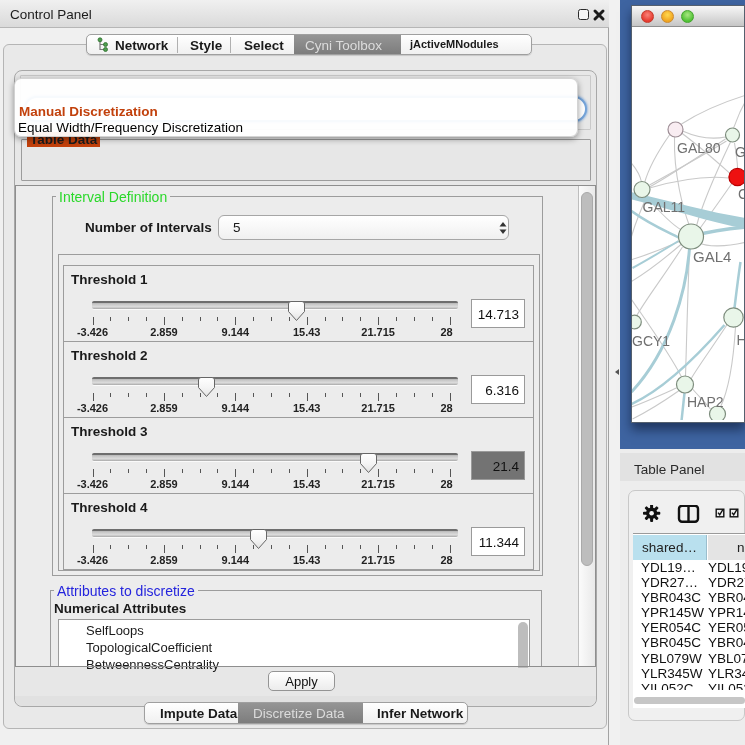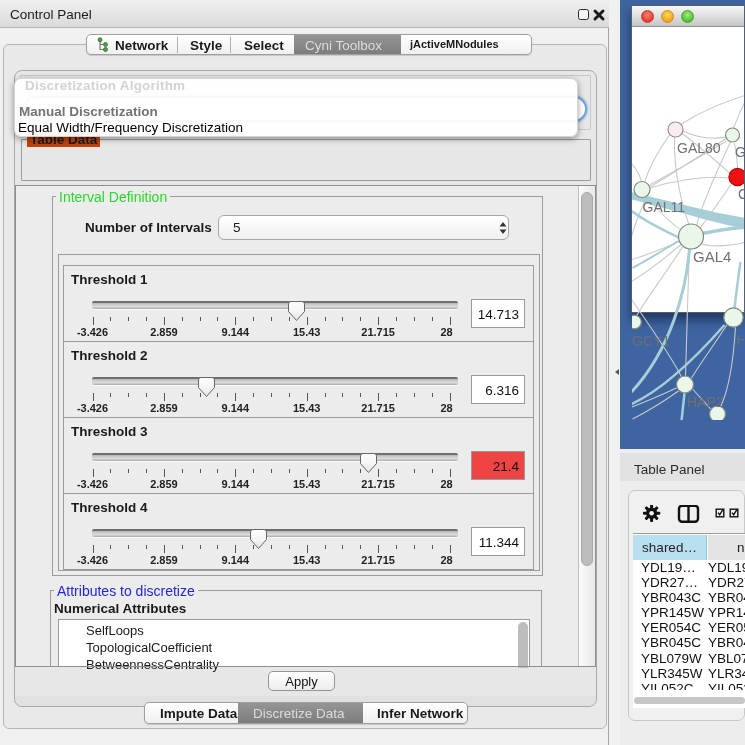--- a/index.html
+++ b/index.html
@@ -192,21 +192,21 @@
     <svg class="abs" style="left:296px;top:35px" width="17" height="20" viewBox="0 0 17 20">
         <defs>
           <linearGradient id="tg3" x1="0" y1="0" x2="0" y2="1">
             <stop offset="0" stop-color="#ffffff"></stop>
             <stop offset="0.55" stop-color="#f4f4f4"></stop>
             <stop offset="1" stop-color="#e2e2e2"></stop>
           </linearGradient>
         </defs>
         <path d="M3 0.5 L14 0.5 A2.5 2.5 0 0 1 16.5 3 L16.5 10.5 L8.5 19.5 L0.5 10.5 L0.5 3 A2.5 2.5 0 0 1 3 0.5 Z" fill="url(#tg3)" stroke="#666" stroke-width="1"></path>
       </svg>
-    <div class="abs" style="left:407px;top:33px;width:54px;height:29px;background:#ef4444;border:1px solid #9a9a9a">
+    <div class="abs" style="left:407px;top:33px;width:54px;height:29px;background:#737373;border:1px solid #9a9a9a">
         <div class="abs" style="right:5px;top:7px;font-size:13.5px;color:#111">21.4</div>
       </div>
   </div>
   <div class="abs" style="left:63px;top:493px;width:471px;height:77px;border:1px solid #9c9c9c;background:#ececec">
     <div class="abs" style="left:7px;top:6px;font-size:13.5px;font-weight:700;color:#1a1a1a">Threshold 4</div>
     <div class="abs" style="left:28px;top:35px;width:366px;height:8px;border-radius:2px;background:linear-gradient(180deg,#6e6e6e 0%,#6e6e6e 20%,#c2c2c2 32%,#dcdcdc 72%,#a8a8a8 100%);box-shadow:0 1px 0 #fafafa"></div>
     <div class="abs" style="left:28.5px;top:51px;width:1px;height:8px;background:#555"></div>
       <div class="abs" style="left:46.3px;top:51px;width:1px;height:4px;background:#555"></div>
       <div class="abs" style="left:64.2px;top:51px;width:1px;height:4px;background:#555"></div>
       <div class="abs" style="left:82.1px;top:51px;width:1px;height:4px;background:#555"></div>
@@ -268,34 +268,33 @@
 
   <div class="abs" style="left:144px;top:702px;width:324px;height:22px;border:1px solid #9f9f9f;border-radius:5px;background:linear-gradient(#ffffff,#f0f0f0);box-shadow:0 1px 1px rgba(0,0,0,0.15)">
     <div class="abs" style="left:15px;top:3px;font-size:13.5px;font-weight:600;color:#1a1a1a">Impute Data</div>
     <div class="abs" style="left:93px;top:0;width:125px;height:20px;background:linear-gradient(#959595,#7d7d7d)">
       <div class="abs" style="left:15px;top:3px;font-size:13.5px;color:#dcdcdc">Discretize Data</div>
     </div>
     <div class="abs" style="left:232px;top:3px;font-size:13.5px;font-weight:600;color:#1a1a1a">Infer Network</div>
   </div>
 
   <div class="abs" style="left:14px;top:78px;width:564px;height:59px;background:rgba(255,255,255,0.94);border:1px solid rgba(170,170,170,0.5);border-radius:7px;box-shadow:0 2px 6px rgba(0,0,0,0.4)">
-    <div class="abs" style="left:10px;top:-1px;font-size:13.5px;font-weight:700;color:#d3d3d3;letter-spacing:0.2px">Discretization Algorithm</div>
-    <div class="abs" style="left:4px;top:25px;font-size:13.5px;font-weight:700;color:#737373">Manual Discretization</div>
+    <div class="abs" style="left:4px;top:25px;font-size:13.5px;font-weight:700;color:#c2410c">Manual Discretization</div>
     <div class="abs" style="left:3px;top:41px;font-size:13.5px;color:#000">Equal Width/Frequency Discretization</div>
   </div>
 
 </div>
 
 <div class="abs" style="left:610px;top:0;width:135px;height:745px;background:#ededed"></div>
 <div class="abs" style="left:609px;top:0;width:11px;height:745px;background:#f1f1f1"></div>
 <div class="abs" style="left:615px;top:369px;width:4px;height:6px;background:#555;clip-path:polygon(100% 0,0 50%,100% 100%)"></div>
 
 <div class="abs" style="left:620px;top:0;width:125px;height:449px;background:#3e64a1"></div>
 
-<div class="abs" style="left:631px;top:5px;width:114px;height:308px;border:1px solid #55606e;box-shadow:0 7px 10px rgba(10,20,45,0.55);background:#fff">
+<div class="abs" style="left:631px;top:5px;width:114px;height:418px;border:1px solid #55606e;box-shadow:0 7px 10px rgba(10,20,45,0.55);background:#fff">
   <div class="abs" style="left:0;top:0;width:112px;height:21px;background:linear-gradient(#f7f7f7,#c6c6c6);border-bottom:1px solid #8f8f8f">
     <div class="abs" style="left:9px;top:4px;width:13px;height:13px;border-radius:7px;background:radial-gradient(circle at 50% 35%,#f98379,#e63a2e 70%);border:1px solid #c33a2c"></div>
     <div class="abs" style="left:29px;top:4px;width:13px;height:13px;border-radius:7px;background:radial-gradient(circle at 50% 35%,#ffd84f,#f0a41f 70%);border:1px solid #cc8a2e"></div>
     <div class="abs" style="left:49px;top:4px;width:13px;height:13px;border-radius:7px;background:radial-gradient(circle at 50% 35%,#a8e681,#4fc134 70%);border:1px solid #43a32e"></div>
   </div>
   <svg class="abs" style="left:0;top:21px" width="112" height="393" viewBox="631.5 27 112 393">
     <g fill="none" stroke="#c9c9c9" stroke-width="1.1">
       <path d="M746,95 C720,103 695,115 681,124"></path>
       <path d="M746,100 C738,112 736,122 733,128"></path>
       <path d="M682,131 C700,139 715,139 725,137"></path>

